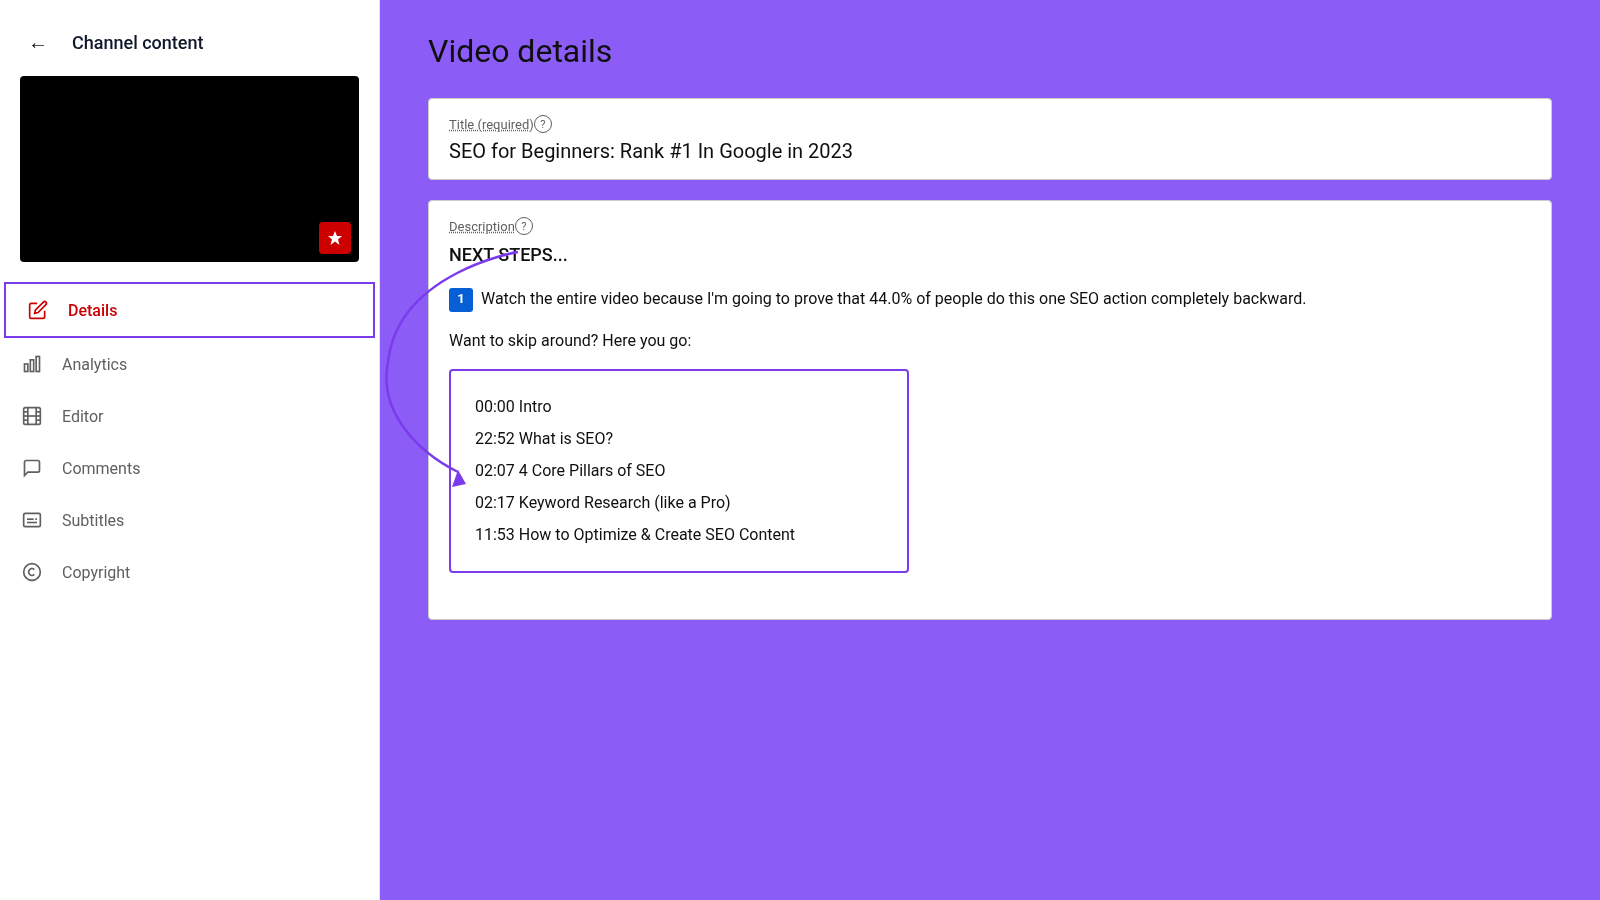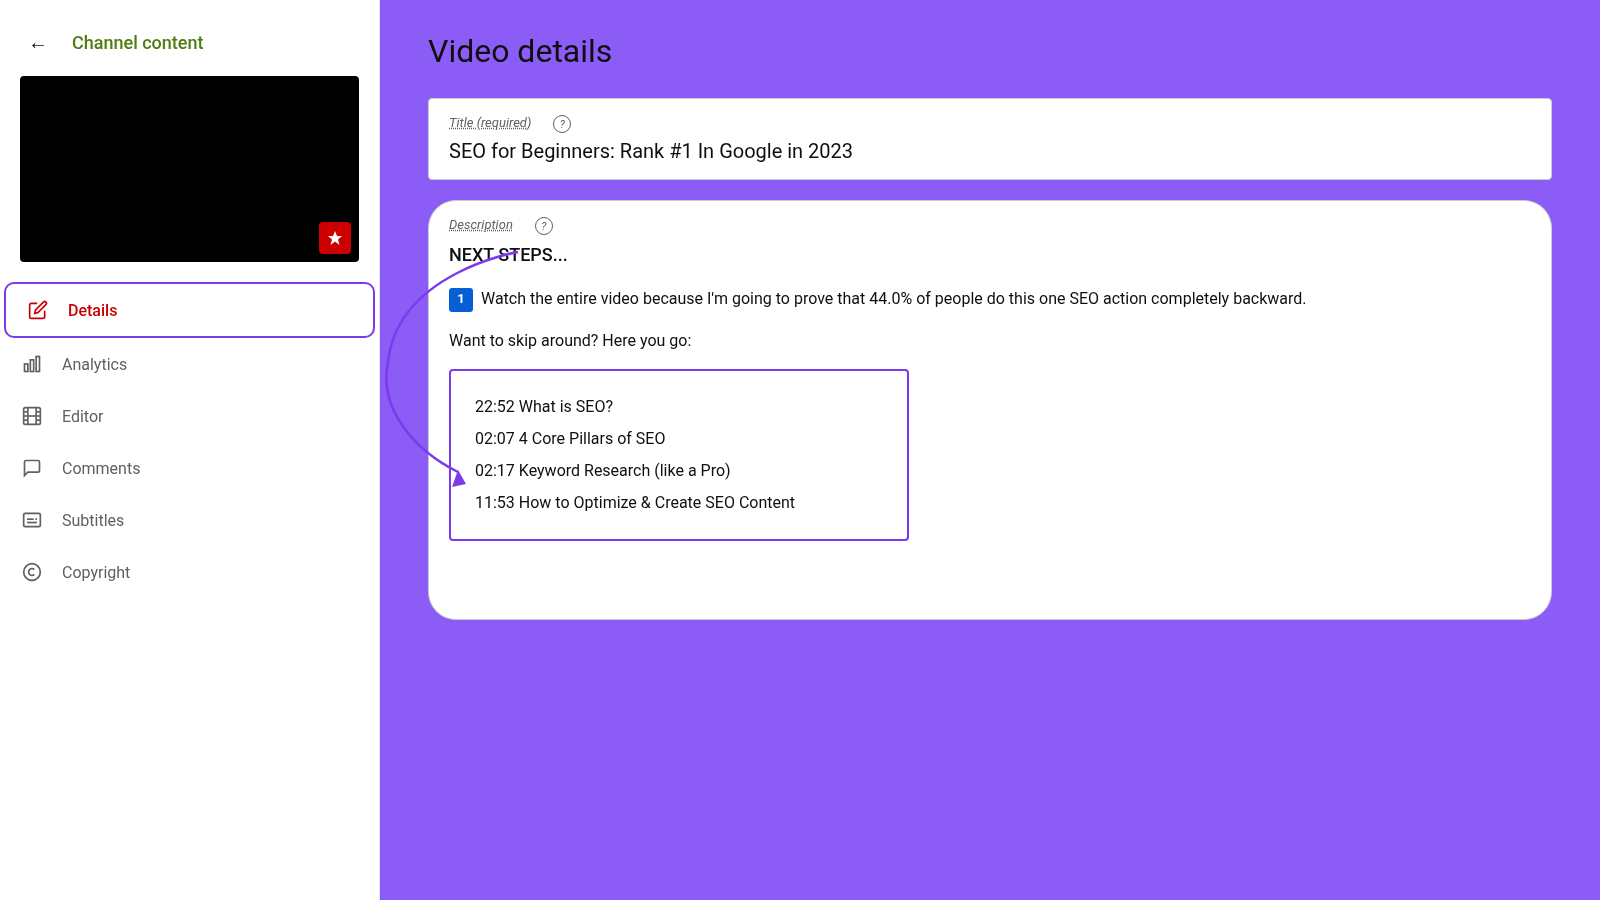--- a/index.html
+++ b/index.html
@@ -41,21 +41,21 @@
       align-items: center;
       justify-content: center;
       width: 36px;
       height: 36px;
       border-radius: 50%;
     }
 
     .sidebar-title {
       font-size: 18px;
       font-weight: 500;
-      color: #4d7c0f;
+      color: #0f172a;
     }
 
     .video-thumbnail-container {
       margin: 0 20px 12px 20px;
       position: relative;
     }
 
     .video-thumbnail {
       width: 100%;
       height: 186px;
@@ -114,21 +114,21 @@
       font-weight: 400;
       transition: background 0.1s;
       position: relative;
     }
 
     .nav-item.active {
       background: #fff;
       color: #cc0000;
       font-weight: 500;
       border: 2px solid #7c3aed;
-      border-radius: 10px;
+      border-radius: 0;
       margin: 0 4px;
     }
 
     .nav-item.active .nav-icon { color: #cc0000; }
 
     .nav-icon {
       width: 24px;
       height: 24px;
       display: flex;
       align-items: center;
@@ -162,23 +162,22 @@
       margin-bottom: 20px;
       position: relative;
       background: #fff;
     }
 
     .field-label {
       font-size: 13px;
       color: #606060;
       margin-bottom: 6px;
       display: flex;
-      align-items: flex-start;
-      gap: 22px;
-      font-style: italic;
+      align-items: center;
+      gap: 0;
     }
 
     .field-label-underline {
       text-decoration: underline;
       text-decoration-style: dotted;
       text-decoration-color: #606060;
     }
 
     .help-icon {
       width: 18px;
@@ -194,21 +193,20 @@
     }
 
     .field-value {
       font-size: 20px;
       color: #0f0f0f;
       font-weight: 400;
     }
 
     .description-field {
       min-height: 420px;
-      border-radius: 28px;
     }
 
     .description-content {
       font-size: 16px;
       color: #0f0f0f;
       line-height: 1.6;
     }
 
     .description-content .next-steps {
       font-size: 18px;
@@ -380,20 +378,21 @@
     <div class="description-content">
       <div class="next-steps">NEXT STEPS...</div>
       <div class="step-text">
         <span class="step-badge">1</span>
         <span>Watch the entire video because I'm going to prove that 44.0% of people do this one SEO action completely backward.</span>
       </div>
       <div class="skip-text">Want to skip around? Here you go:</div>
 
       
       <div class="timestamps-box">
+        <div class="timestamp-line">00:00 Intro</div>
         <div class="timestamp-line">22:52 What is SEO?</div>
         <div class="timestamp-line">02:07 4 Core Pillars of SEO</div>
         <div class="timestamp-line">02:17 Keyword Research (like a Pro)</div>
         <div class="timestamp-line">11:53 How to Optimize &amp; Create SEO Content</div>
       </div>
     </div>
   </div>
 </div>
 
 </body></html>

